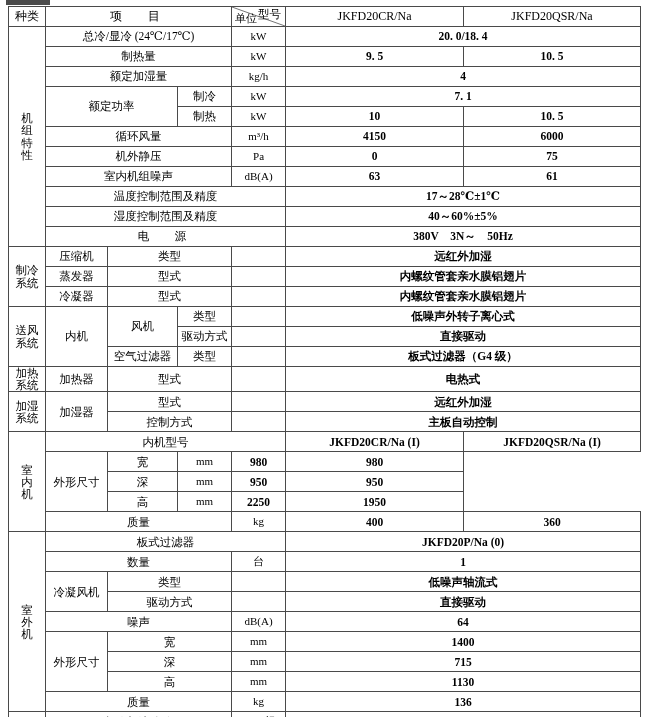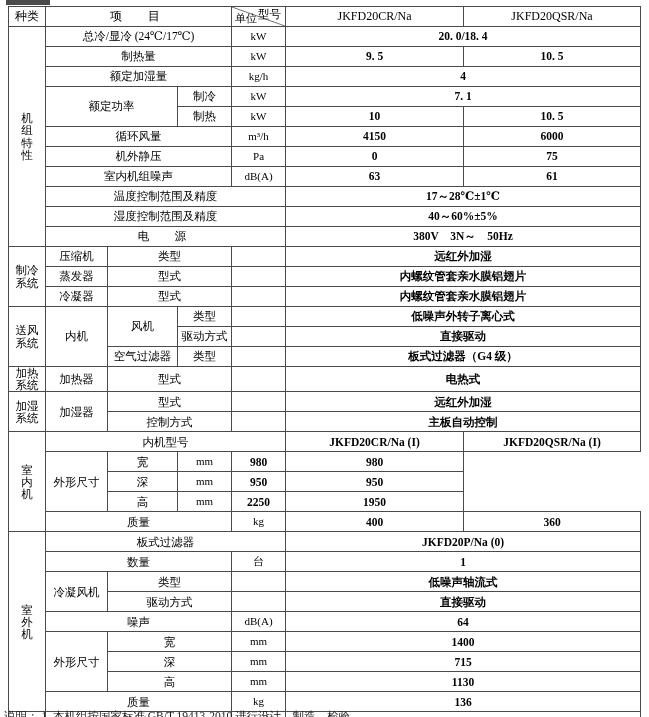--- a/index.html
+++ b/index.html
@@ -408,15 +408,14 @@
           
         </td>
         <td class="item" colspan="3">制冷剂液体管</td>
         <td class="unit">mm×根</td>
         <td class="val" colspan="2">Φ16×1</td>
       </tr>
 
     </tbody>
   </table>
 
-  <div class="footer-note">说明：  1. 本机组按国家标准 GB/T 19413-2010 进行设计、制造、检验</div>
 
 </div>
 
 </body></html>

